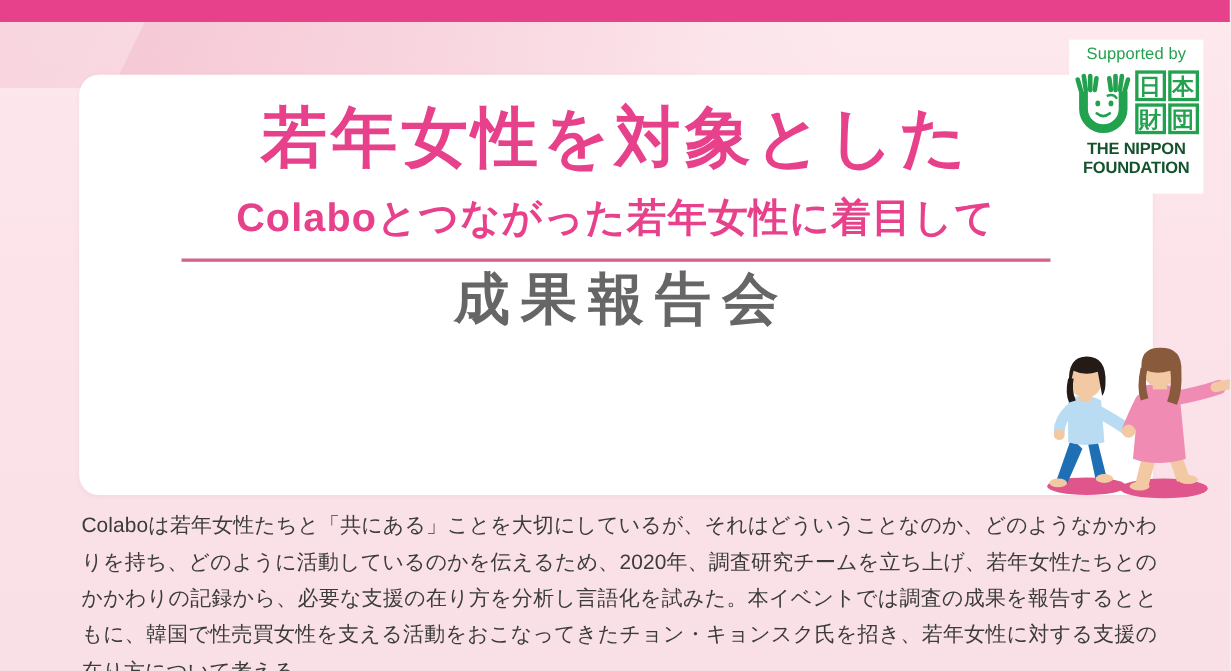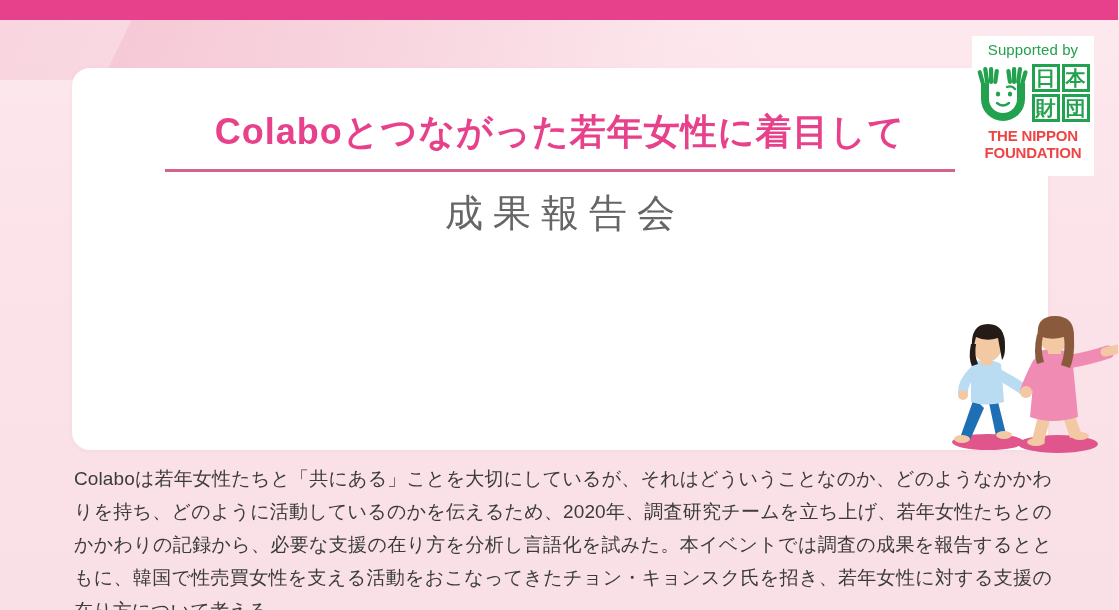--- a/index.html
+++ b/index.html
@@ -80,21 +80,21 @@
     border:3px solid #22a14e;
     color:#22a14e;
     font-size:20px;
     line-height:22px;
     text-align:center;
     font-family:"DejaVu Sans","Liberation Sans",sans-serif;
     font-weight:bold;
     overflow:hidden;
   }
   .logo-name {
-    color:#ef4444;
+    color:#14532d;
     font-weight:bold;
     font-size:15px;
     line-height:1.12;
     text-align:center;
     letter-spacing:-.2px;
     margin-top:3px;
     white-space:nowrap;
   }
 
   
@@ -122,24 +122,23 @@
     font-weight:bold;
     letter-spacing:1px;
     white-space:nowrap;
   }
   .rule {
     margin:12px auto 0;
     width:790px; height:3px;
     background:#d4628e;
   }
   .event-title {
-    margin-top:16px;
     color:#666666;
-    font-size:38px;
-    font-weight:normal;
+    font-size:51px;
+    font-weight:bold;
     letter-spacing:10px;
     text-indent:10px;
   }
 
   
   .illus { position:absolute; left:940px; top:316px; width:180px; height:140px; z-index:5; }
 
   
   .body-copy {
     position:absolute;
@@ -203,20 +202,21 @@
       </div>
     </div>
     <div class="logo-name">
       <div>THE NIPPON</div>
       <div>FOUNDATION</div>
     </div>
   </div>
 
   <div class="title-block">
     <div class="main-title">
+      <div>若年女性を対象とした</div>
     </div>
     <div class="sub-title">Colaboとつながった若年女性に着目して</div>
     <div class="rule"></div>
     <div class="event-title">成果報告会</div>
   </div>
 
   <svg class="illus" viewBox="0 0 180 140">
 
     <ellipse cx="48" cy="126" rx="36" ry="8" fill="#e0558c"></ellipse>
     <ellipse cx="118" cy="128" rx="40" ry="9" fill="#e0558c"></ellipse>

